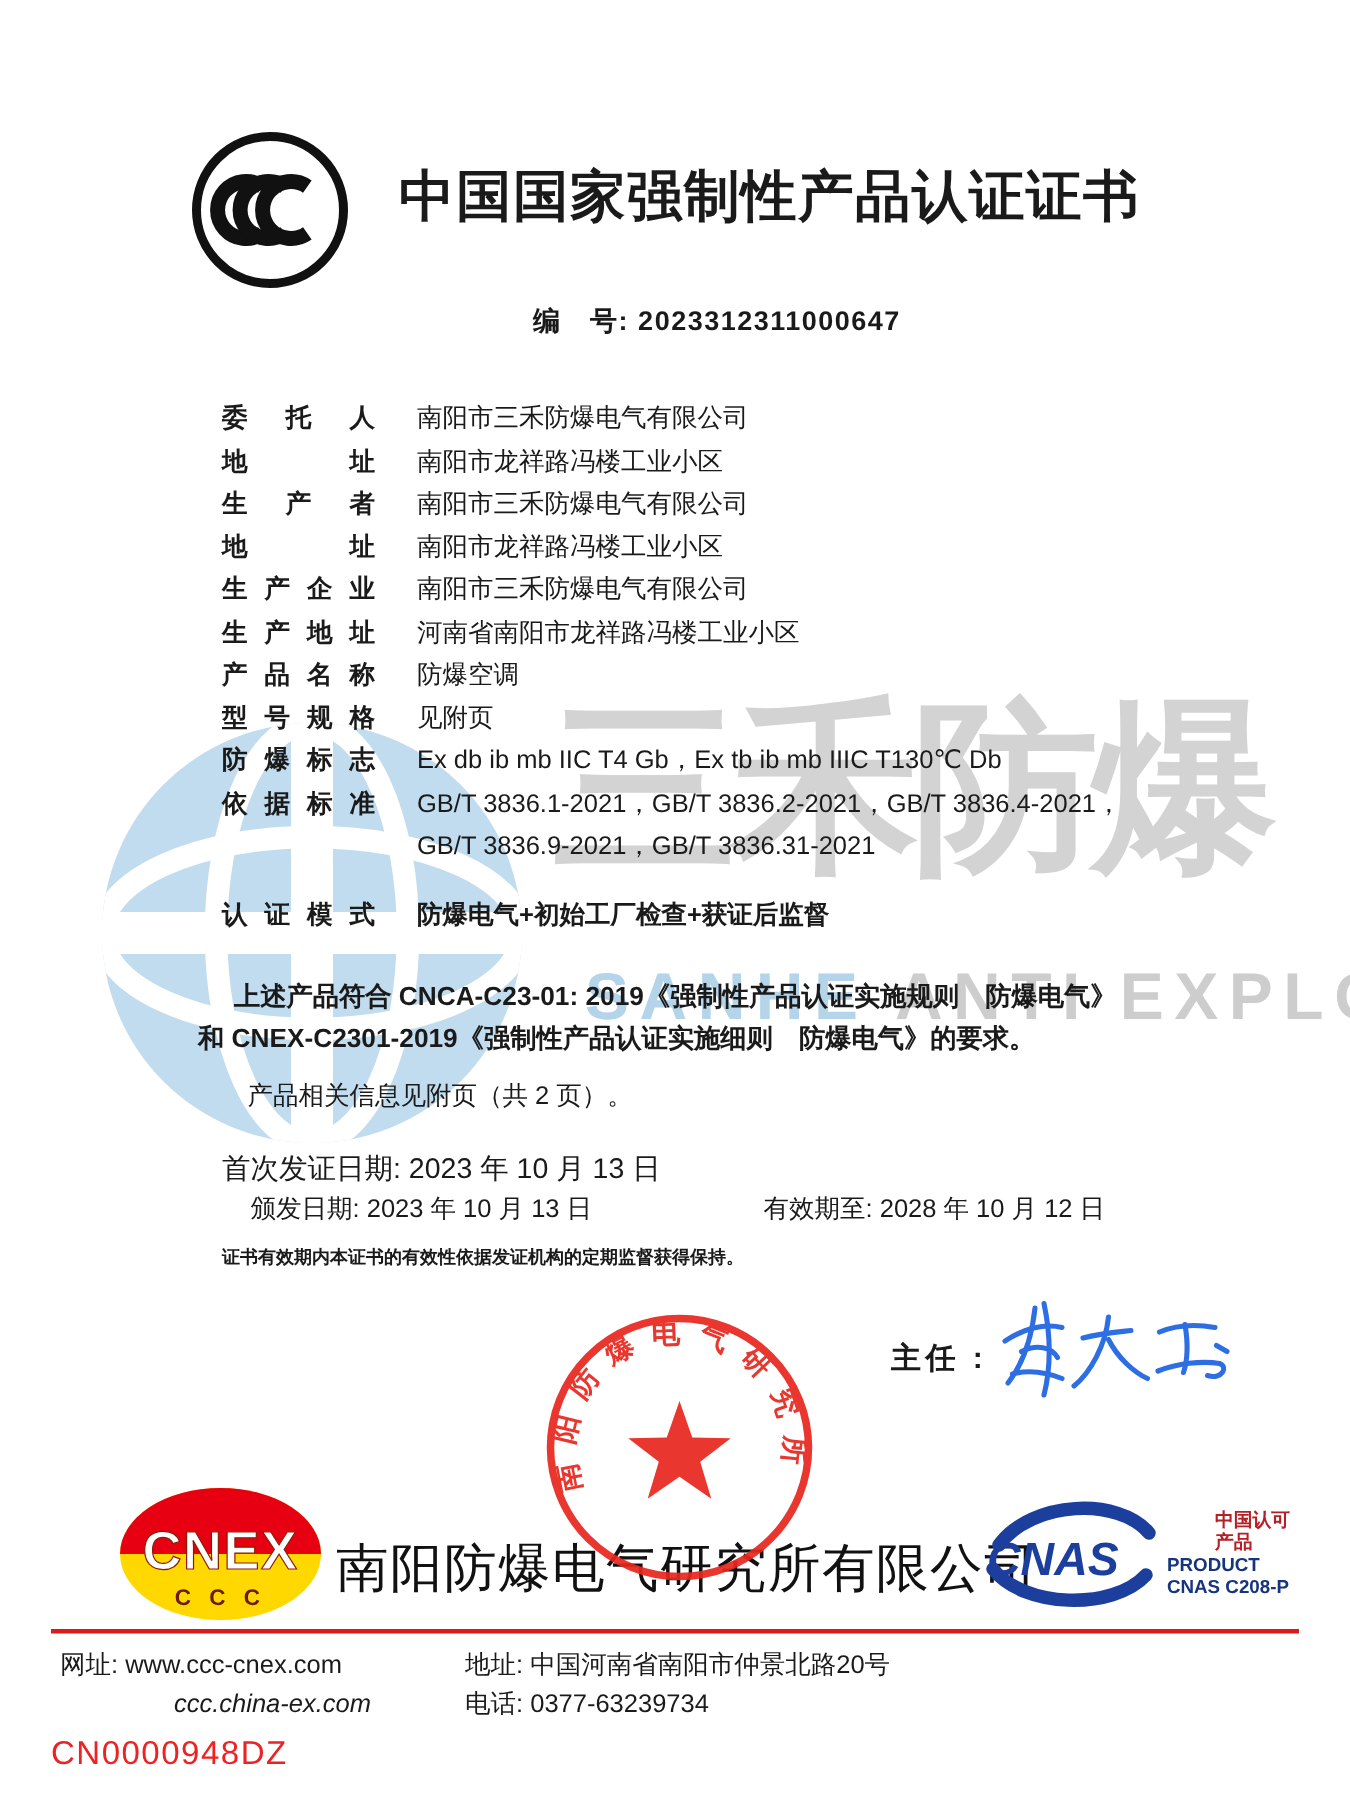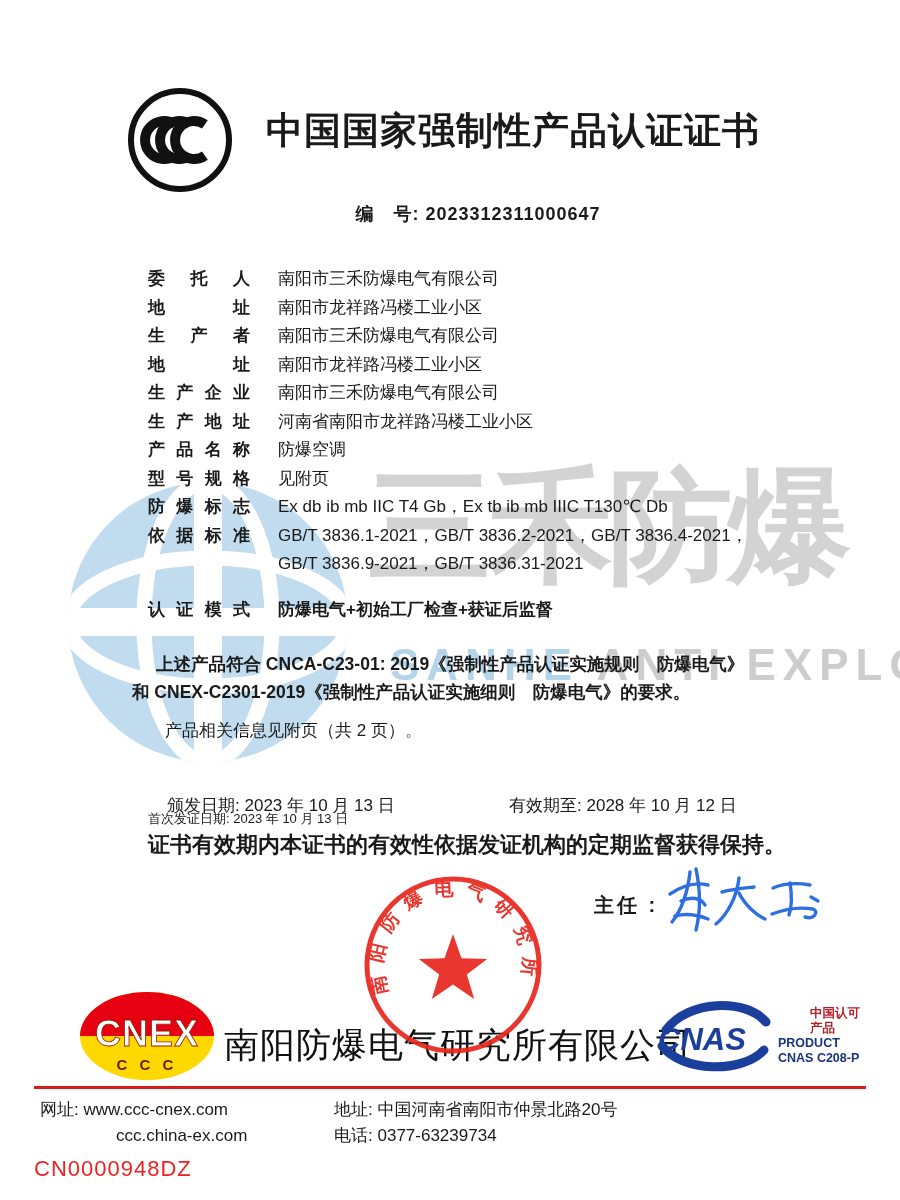--- a/index.html
+++ b/index.html
@@ -23,44 +23,44 @@
   .frow{display:flex;align-items:flex-start;margin-bottom:9px;font-size:17px;line-height:19.5px;}
   .frow .label{display:flex;justify-content:space-between;width:102px;font-weight:bold;flex:none;}
   .frow .val{margin-left:28px;font-weight:normal;}
   .frow .val .l2{display:block;margin-top:9px;}
   .frow.gap{margin-top:26px;}
   .frow .val.bold{font-weight:bold;}
   
   .compliance{position:absolute;left:132px;top:650px;width:620px;font-size:17.5px;
               font-weight:bold;line-height:28px;z-index:1;}
   .attach-note{position:absolute;left:165px;top:719px;font-size:17px;z-index:1;}
-  .date1{position:absolute;left:148px;top:766px;font-size:13px;z-index:1;margin-top:44px;}
+  .date1{position:absolute;left:148px;top:766px;font-size:19px;z-index:1;}
   .date2{position:absolute;left:148px;top:794px;width:660px;font-size:17px;z-index:1;margin-left:19px;}
   .date2 .valid{position:absolute;left:342px;top:0;}
-  .validity-note{position:absolute;left:148px;top:830px;font-size:22px;font-weight:bold;z-index:1;}
+  .validity-note{position:absolute;left:148px;top:830px;font-size:12px;font-weight:bold;z-index:1;}
   
   .director{position:absolute;left:594px;top:892px;font-size:20px;font-weight:bold;
             letter-spacing:3px;z-index:2;}
   .sig{position:absolute;left:660px;top:856px;z-index:2;}
   .stamp{position:absolute;left:338px;top:850px;z-index:3;opacity:.92;}
   
   .cnex{position:absolute;left:76px;top:990px;z-index:2;}
   .issuer{position:absolute;left:224px;top:1022px;font-size:35px;letter-spacing:1px;
           white-space:nowrap;z-index:2;color:#111;}
   .cnas{position:absolute;left:654px;top:998px;display:flex;align-items:center;z-index:2;}
   .cnas-txt{margin-left:6px;line-height:15px;font-size:12.5px;font-weight:bold;white-space:nowrap;}
   .cnas-txt .red{color:#b42025;margin-left:32px;}
   .cnas-txt .navy{color:#16357d;}
   
   .redline{position:absolute;left:34px;top:1086px;width:832px;height:3px;background:#dd1a1a;z-index:1;}
   .foot{position:absolute;top:1097px;font-size:17px;line-height:26px;z-index:1;white-space:nowrap;}
   .foot .ln{display:block;}
   .f1{left:40px;}
-  .f1 .ln2{padding-left:76px;}
-  .f2{left:334px;}
+  .f1 .ln2{padding-left:76px;font-style:italic;}
+  .f2{left:310px;}
   .f3{left:648px;width:218px;text-align:right;}
   .certno{position:absolute;left:34px;top:1156px;font-size:22px;color:#ee2222;
           letter-spacing:1px;z-index:1;}
 </style>
 </head>
 <body>
 
 <div class="page">
 
   <svg class="wm" style="left:62px;top:476px;" width="292" height="292" viewBox="0 0 292 292">

